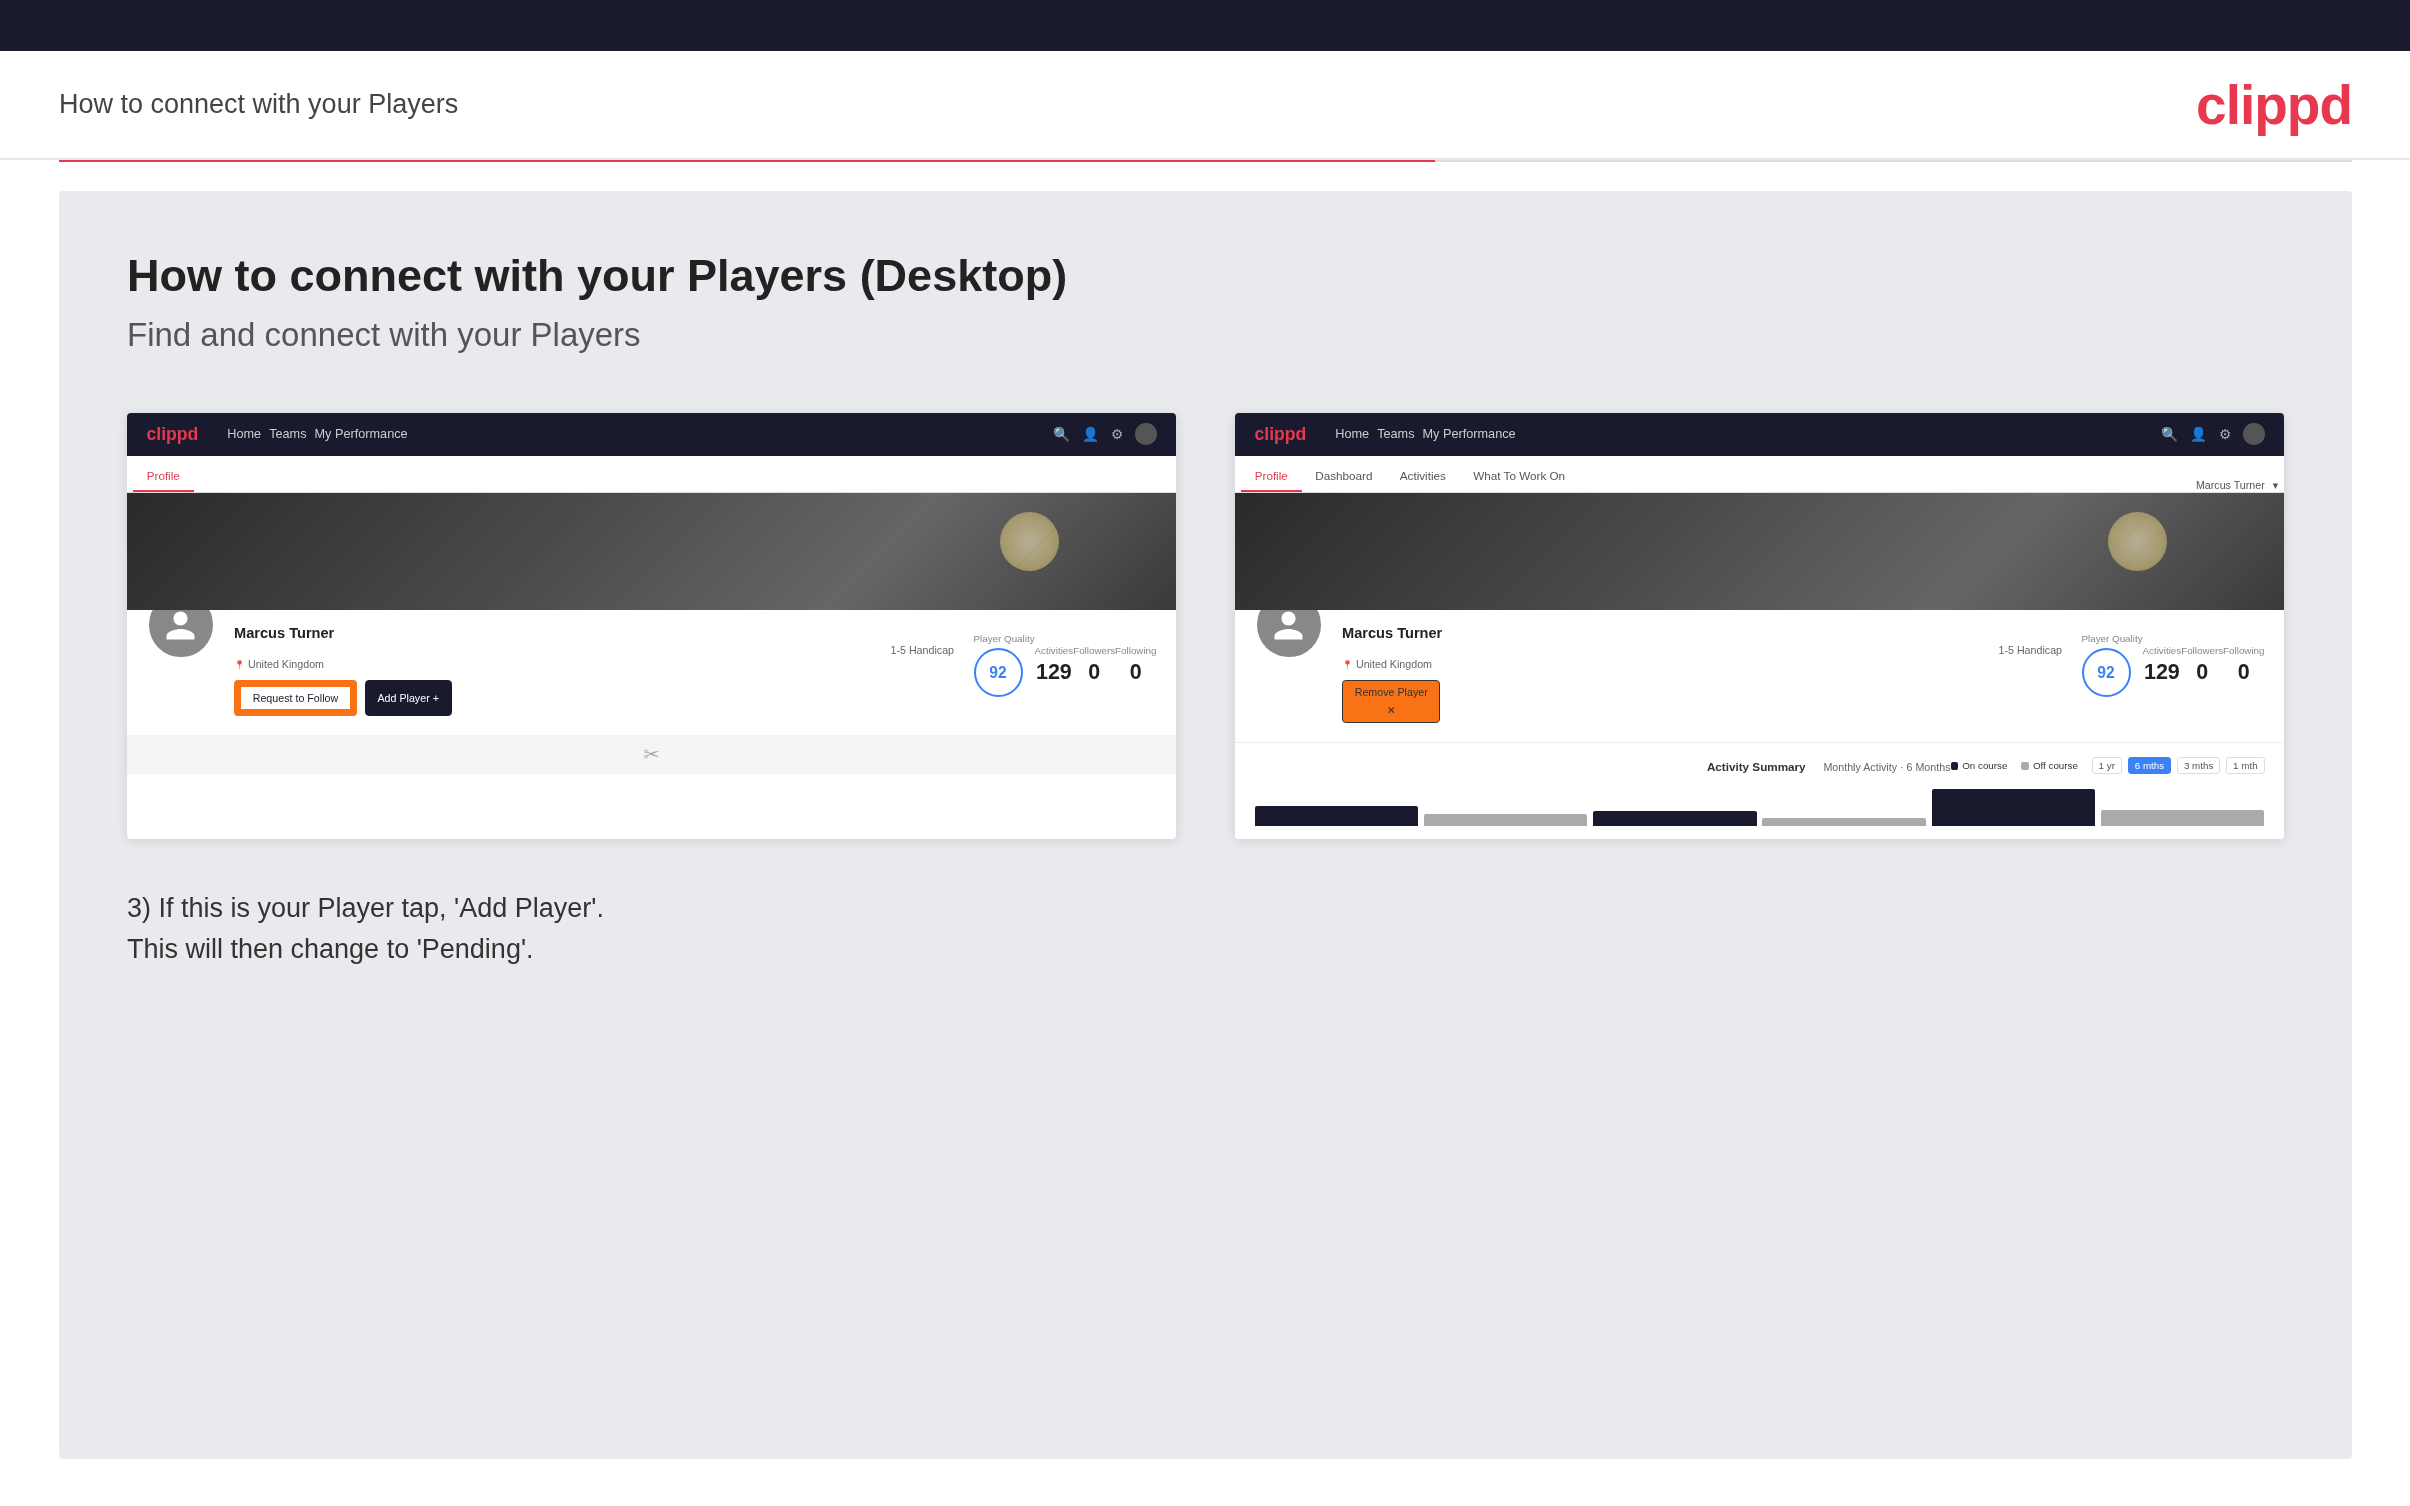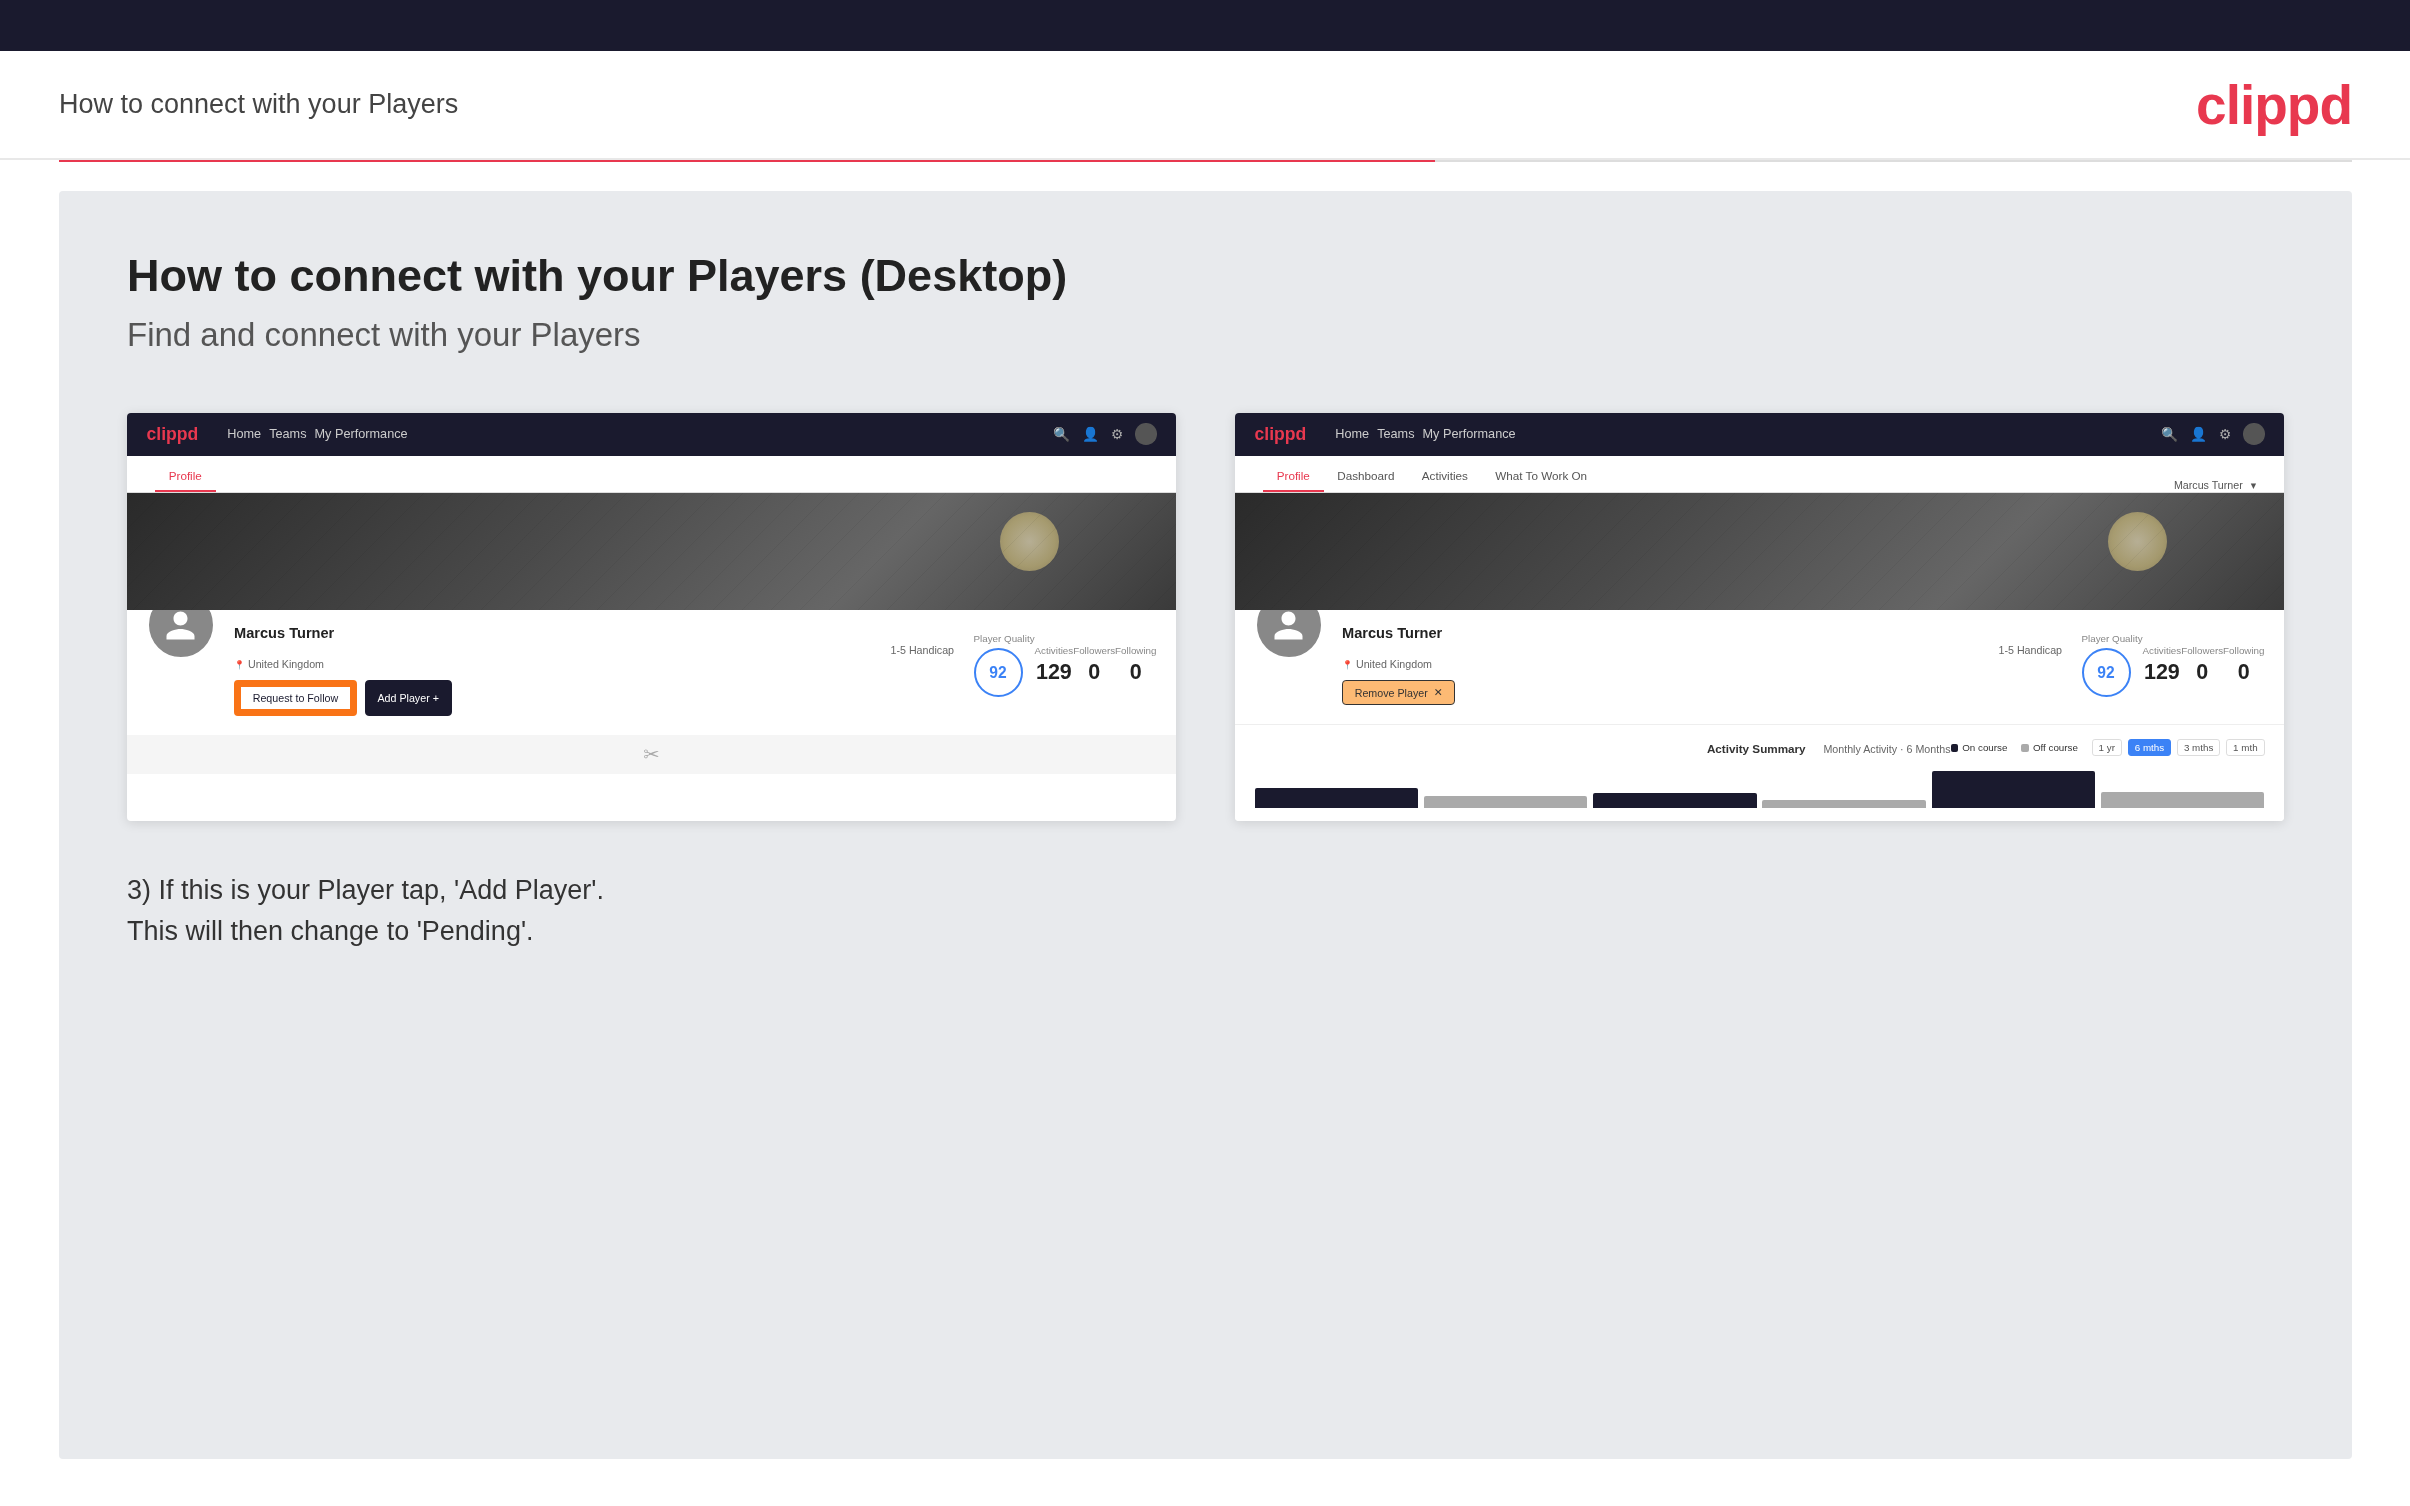--- a/index.html
+++ b/index.html
@@ -109,21 +109,21 @@
     .mock-nav-icons {
       display: flex;
       gap: 11.7px;
       align-items: center;
     }
 
     
     .mock-tabs {
       background: #fff;
       border-bottom: 1px solid #ddd;
-      padding: 0 28px;
+      padding: 0 6px;
       display: flex;
       align-items: flex-end;
       height: 37px;
     }
 
     .mock-tab {
       font-size: 11.7px;
       padding: 7.8px 13.7px;
       color: #555;
       cursor: pointer;
@@ -246,29 +246,30 @@
       border: 1px solid #1a1a2e;
       background: #1a1a2e;
       color: #fff;
       display: flex;
       align-items: center;
       gap: 3.9px;
     }
 
     .mock-remove-btn {
       border: 1px solid #333;
-      background: #fdba74;
+      background: #f97316;
       color: #333;
       font-size: 10.7px;
       padding: 4.9px 11.7px;
       border-radius: 3.9px;
       display: flex;
-      align-items: flex-end;
+      align-items: center;
       gap: 5.9px;
       cursor: pointer;
+      flex-direction: column;
     }
 
     
     .mock-stats {
       display: flex;
       align-items: center;
       margin-left: auto;
       margin-top: 8px;
     }
 

